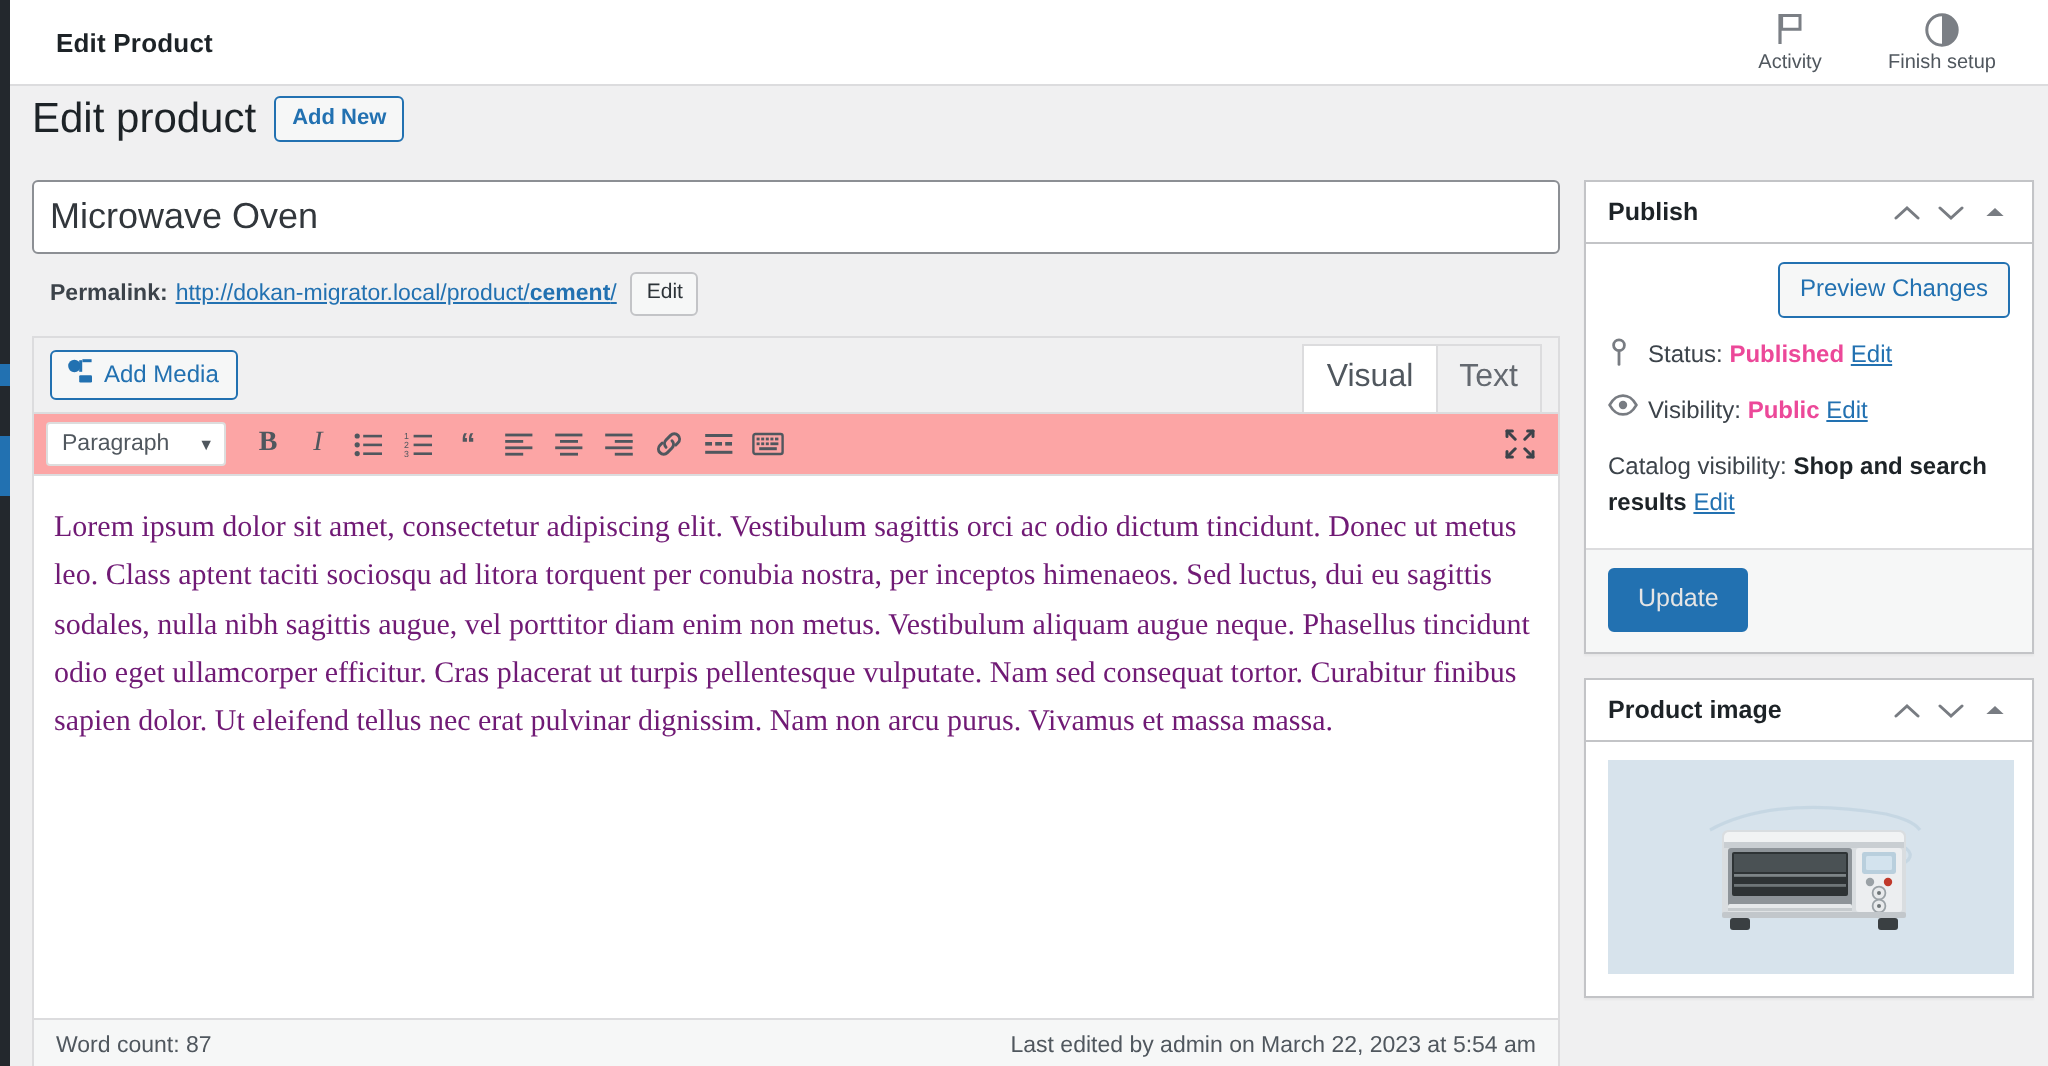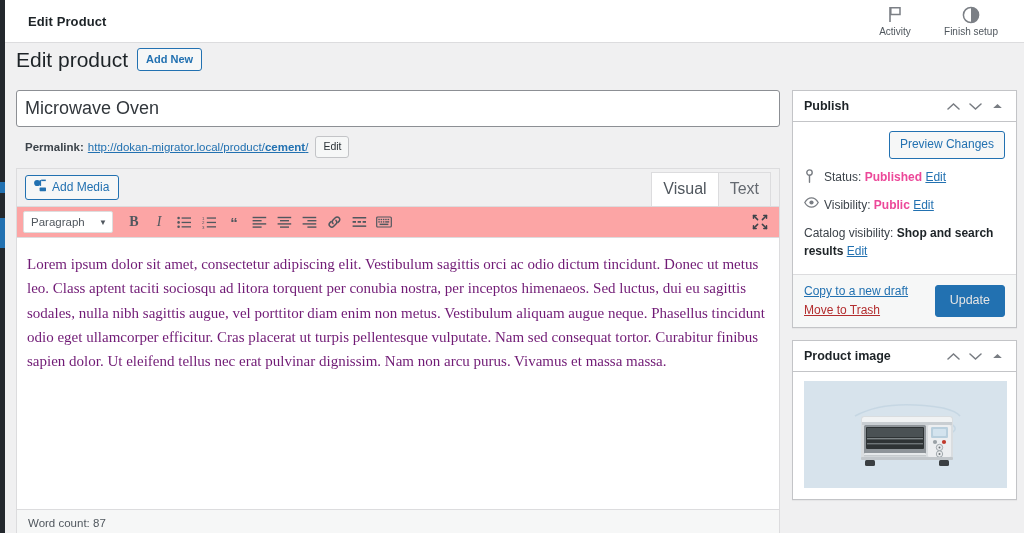--- a/index.html
+++ b/index.html
@@ -381,20 +381,21 @@
             </svg>
           </div>
         </div>
 
         <div class="editor-body">
           <p class="editor-text">Lorem ipsum dolor sit amet, consectetur adipiscing elit. Vestibulum sagittis orci ac odio dictum tincidunt. Donec ut metus leo. Class aptent taciti sociosqu ad litora torquent per conubia nostra, per inceptos himenaeos. Sed luctus, dui eu sagittis sodales, nulla nibh sagittis augue, vel porttitor diam enim non metus. Vestibulum aliquam augue neque. Phasellus tincidunt odio eget ullamcorper efficitur. Cras placerat ut turpis pellentesque vulputate. Nam sed consequat tortor. Curabitur finibus sapien dolor. Ut eleifend tellus nec erat pulvinar dignissim. Nam non arcu purus. Vivamus et massa massa.</p>
         </div>
 
         <div class="editor-status">
           <span>Word count: 87</span>
+          <span>Last edited by admin on March 22, 2023 at 5:54 am</span>
         </div>
       </div>
     </div>
 
     <div class="col-side">
 
       <div class="panel">
         <div class="panel-head">
           <div class="panel-title">Publish</div>
           <div class="panel-ctl">
@@ -449,24 +450,20 @@
 
 
           <div class="catalog-row">
             <span>Catalog visibility:</span>
             <b>Shop and search results</b>
             <span class="lnk">Edit</span>
           </div>
         </div>
 
         <div class="panel-footer">
-          <div class="footer-links">
-            <span class="lnk">Copy to a new draft</span>
-            <span class="lnk-red">Move to Trash</span>
-          </div>
           <div class="update-btn">Update</div>
         </div>
       </div>
 
       <div class="panel">
         <div class="panel-head">
           <div class="panel-title">Product image</div>
           <div class="panel-ctl">
             <svg width="13" height="9" viewBox="0 0 13 9">
                 <path d="M1 7 L6.5 2 L12 7" stroke="#787c82" stroke-width="1.5" fill="none" stroke-linecap="round"></path>

